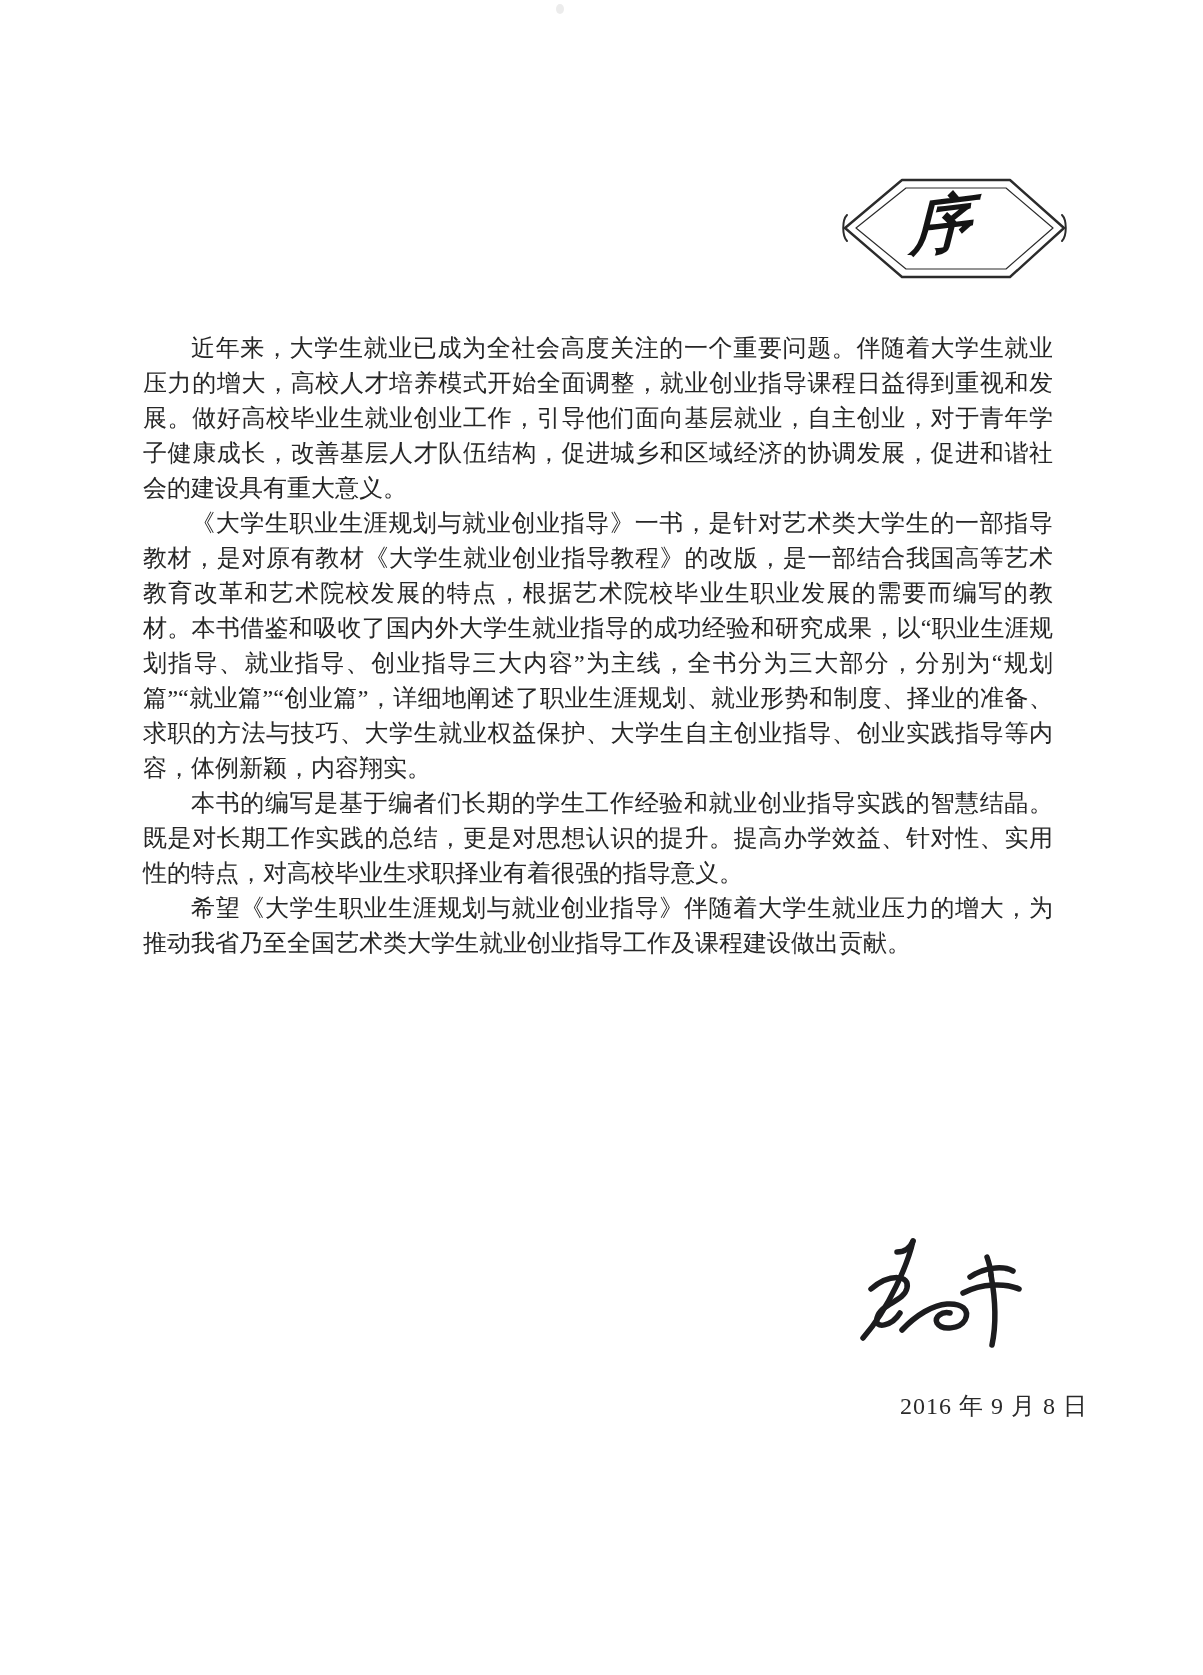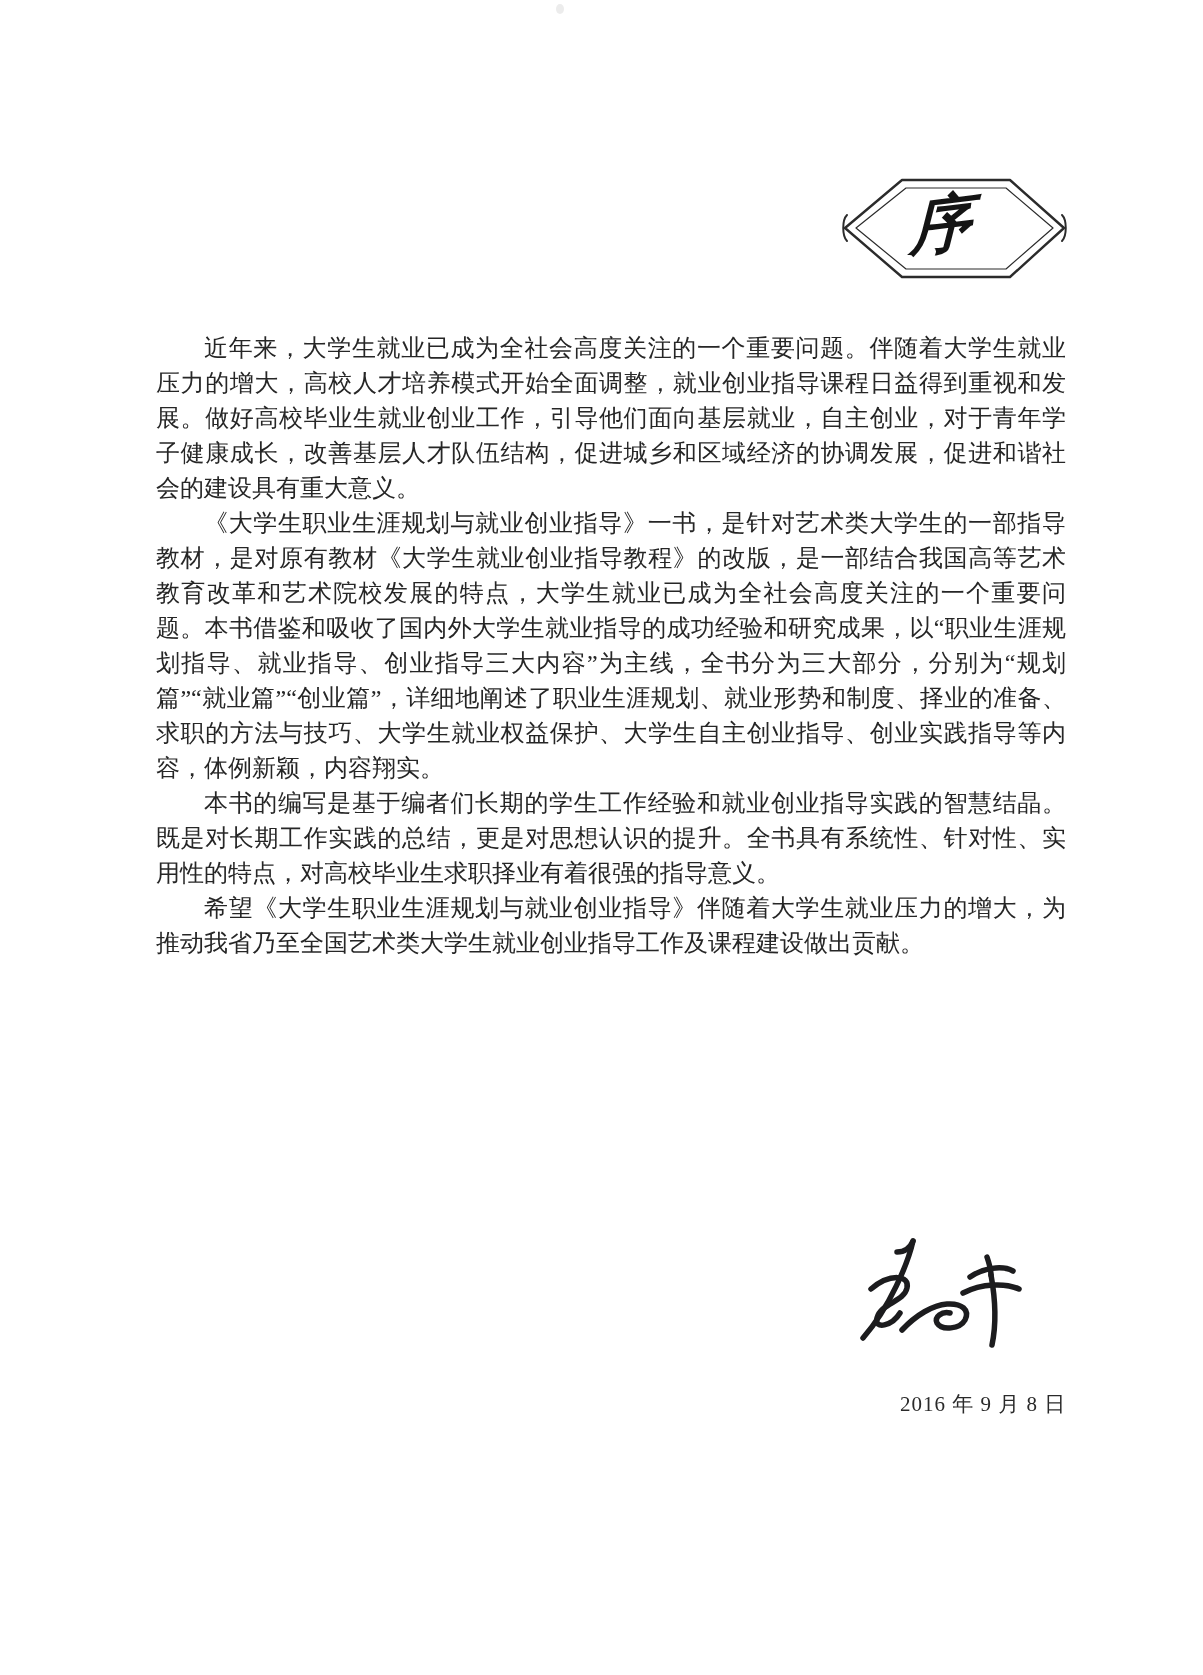--- a/index.html
+++ b/index.html
@@ -23,35 +23,35 @@
   .badge-char {
     position: absolute; left: 0; top: 50%; width: 100%;
     transform: translateY(-55%) translateX(-14px) rotate(-7deg) skewX(-8deg);
     text-align: center;
     font-size: 62px; font-weight: bold; font-style: italic;
     color: #141414; letter-spacing: 0;
   }
 
   
   .content {
-    position: absolute; left: 156px; top: 331px; width: 910px;
+    position: absolute; left: 143px; top: 331px; width: 910px;
     font-size: 24px; line-height: 35px;
     color: #262626;
     text-align: justify;
   }
   .content p { margin: 0; text-indent: 2em; }
 
   
   .signature { position: absolute; left: 850px; top: 1235px; width: 175px; height: 120px; }
 
   
   .date {
     position: absolute; left: 900px; top: 1390px; width: 156px;
     text-align: center;
-    font-size: 21px; color: #2a2a2a;
+    font-size: 24px; color: #2a2a2a;
     letter-spacing: 1px;
     white-space: nowrap;
   }
 </style>
 </head>
 <body>
 
 <div>
 
   <div class="scan-artifact"></div>
@@ -65,22 +65,22 @@
       <g fill="none" stroke="#2b2b2b" stroke-width="2" stroke-linecap="round">
         <path d="M7,40 C2,45 2,61 7,66"></path>
         <path d="M222,40 C227,45 227,61 222,66"></path>
       </g>
     </svg>
     <div class="badge-char">序</div>
   </div>
 
   <div class="content">
     <p>近年来，大学生就业已成为全社会高度关注的一个重要问题。伴随着大学生就业压力的增大，高校人才培养模式开始全面调整，就业创业指导课程日益得到重视和发展。做好高校毕业生就业创业工作，引导他们面向基层就业，自主创业，对于青年学子健康成长，改善基层人才队伍结构，促进城乡和区域经济的协调发展，促进和谐社会的建设具有重大意义。</p>
-    <p>《大学生职业生涯规划与就业创业指导》一书，是针对艺术类大学生的一部指导教材，是对原有教材《大学生就业创业指导教程》的改版，是一部结合我国高等艺术教育改革和艺术院校发展的特点，大学生就业已成为全社会高度关注的一个重要问题。本书借鉴和吸收了国内外大学生就业指导的成功经验和研究成果，以“职业生涯规划指导、就业指导、创业指导三大内容”为主线，全书分为三大部分，分别为“规划篇”“就业篇”“创业篇”，详细地阐述了职业生涯规划、就业形势和制度、择业的准备、求职的方法与技巧、大学生就业权益保护、大学生自主创业指导、创业实践指导等内容，体例新颖，内容翔实。</p>
-    <p>本书的编写是基于编者们长期的学生工作经验和就业创业指导实践的智慧结晶。既是对长期工作实践的总结，更是对思想认识的提升。全书具有系统性、针对性、实用性的特点，对高校毕业生求职择业有着很强的指导意义。</p>
+    <p>《大学生职业生涯规划与就业创业指导》一书，是针对艺术类大学生的一部指导教材，是对原有教材《大学生就业创业指导教程》的改版，是一部结合我国高等艺术教育改革和艺术院校发展的特点，根据艺术院校毕业生职业发展的需要而编写的教材。本书借鉴和吸收了国内外大学生就业指导的成功经验和研究成果，以“职业生涯规划指导、就业指导、创业指导三大内容”为主线，全书分为三大部分，分别为“规划篇”“就业篇”“创业篇”，详细地阐述了职业生涯规划、就业形势和制度、择业的准备、求职的方法与技巧、大学生就业权益保护、大学生自主创业指导、创业实践指导等内容，体例新颖，内容翔实。</p>
+    <p>本书的编写是基于编者们长期的学生工作经验和就业创业指导实践的智慧结晶。既是对长期工作实践的总结，更是对思想认识的提升。提高办学效益、针对性、实用性的特点，对高校毕业生求职择业有着很强的指导意义。</p>
     <p>希望《大学生职业生涯规划与就业创业指导》伴随着大学生就业压力的增大，为推动我省乃至全国艺术类大学生就业创业指导工作及课程建设做出贡献。</p>
   </div>
 
   <div class="signature">
     <svg width="175" height="120" viewBox="0 0 175 120" aria-label="李四军">
       <g fill="none" stroke="#1c1c1e" stroke-width="5.5" stroke-linecap="round" stroke-linejoin="round">
         <path d="M63,6 C60,13 55,17 47,17"></path>
         <path d="M63,6 C58,28 40,72 13,103"></path>
         <path d="M21,54 C40,38 60,40 57,53 C54,67 31,68 27,83 C24,95 42,91 50,78"></path>
         <path d="M52,95 C66,80 83,70 97,69 C112,68 120,75 115,85 C110,94 92,96 87,88 C84,82 92,76 100,78"></path>

